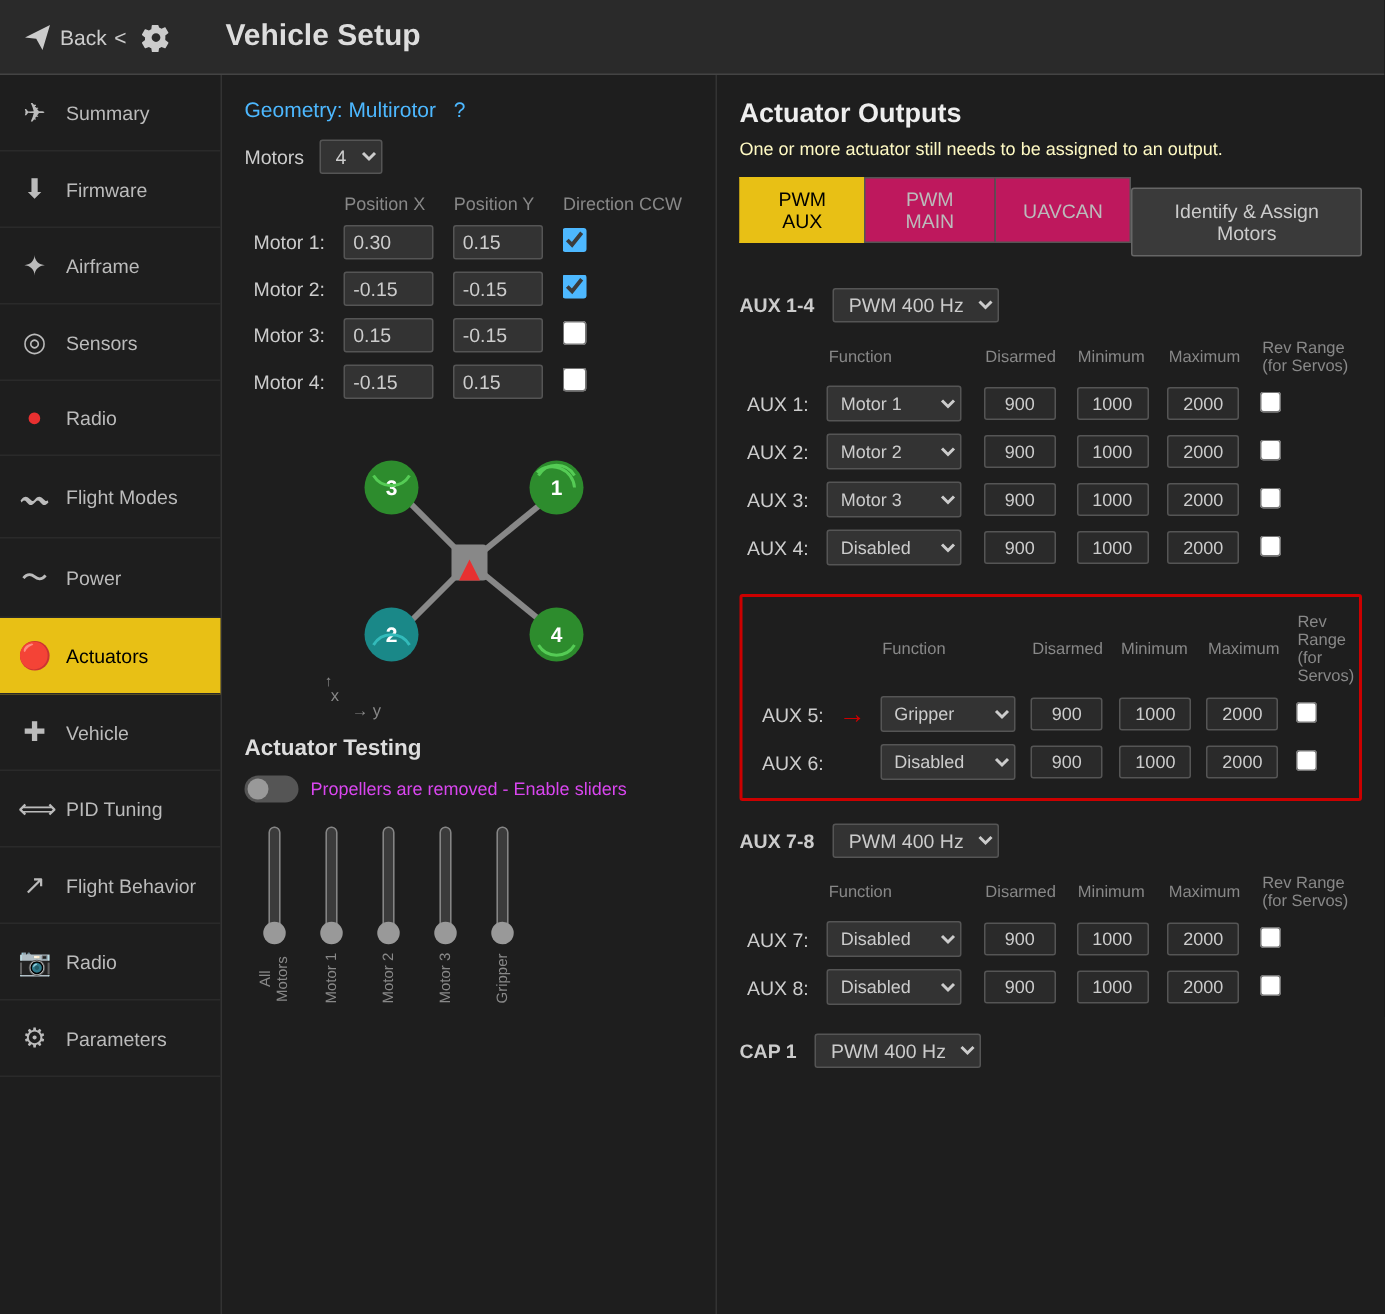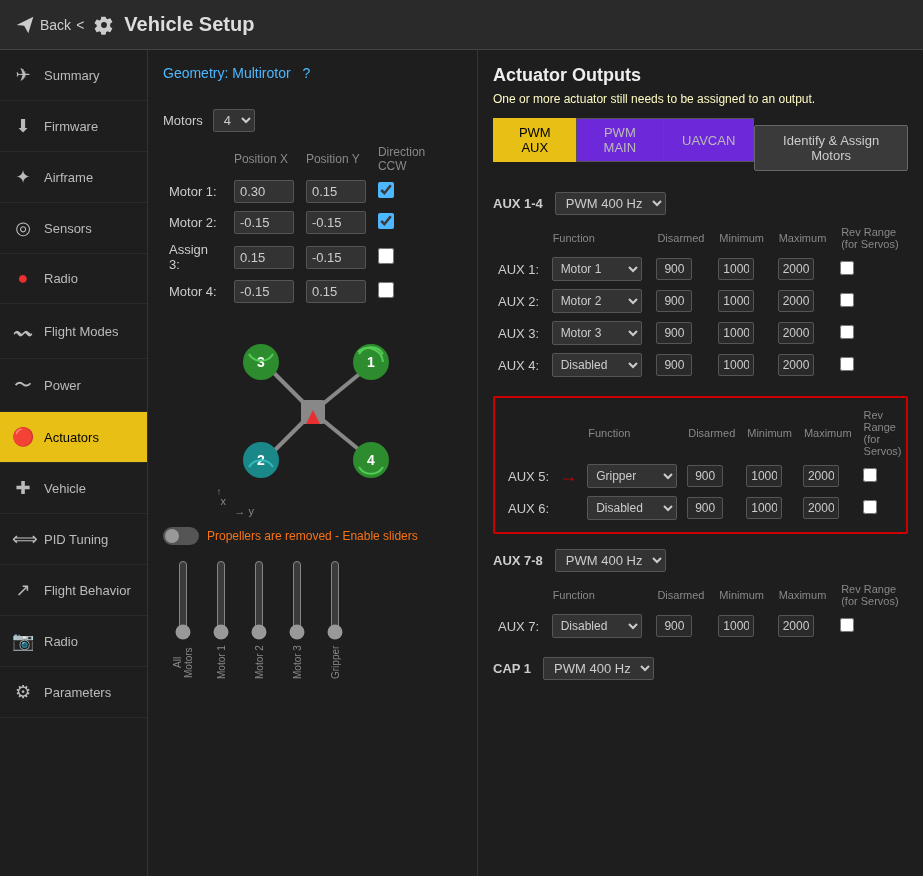--- a/index.html
+++ b/index.html
@@ -32,20 +32,21 @@
       align-items: center;
       gap: 5px;
     }
     .header-title {
       font-size: 20px;
       color: #ddd;
       font-weight: bold;
       display: flex;
       align-items: center;
       gap: 8px;
+      margin-left: 26px;
     }
 
     
     .main-layout {
       display: flex;
       flex: 1;
       overflow: hidden;
     }
 
     
@@ -109,21 +110,21 @@
     }
     h3 {
       font-size: 15px;
       color: #ddd;
       margin-bottom: 10px;
     }
 
     .geometry-label {
       font-size: 14px;
       color: #ccc;
-      margin-bottom: 28px;
+      margin-bottom: 12px;
     }
     .geometry-label span {
       color: #4db8ff;
     }
 
     
     .motors-header {
       display: flex;
       align-items: center;
       gap: 10px;
@@ -203,21 +204,21 @@
       position: absolute;
       width: 14px;
       height: 14px;
       background: #999;
       border-radius: 50%;
       top: 2px;
       left: 2px;
       transition: left 0.2s;
     }
     .warning-text {
-      color: #f97316;
+      color: #d946ef;
       font-size: 12px;
     }
 
     
     .sliders-area {
       display: flex;
       gap: 18px;
       align-items: flex-end;
       height: 120px;
       padding-left: 10px;
@@ -259,21 +260,21 @@
       margin-bottom: 12px;
     }
 
     
     .tab-row {
       display: flex;
       gap: 0;
       margin-bottom: 15px;
     }
     .tab-btn {
-      background: #6d28d9;
+      background: #be185d;
       border: 1px solid #555;
       color: #bbb;
       padding: 6px 18px;
       cursor: pointer;
       font-size: 13px;
     }
     .tab-btn.active {
       background: #e8c015;
       color: #000;
       border-color: #e8c015;
@@ -343,21 +344,21 @@
       padding: 3px 4px;
       font-size: 12px;
       border-radius: 2px;
       width: 90px;
       cursor: pointer;
     }
     .num-input {
       background: #2a2a2a;
       border: 1px solid #555;
       color: #ccc;
-      width: 36px;
+      width: 48px;
       padding: 3px 4px;
       font-size: 12px;
       text-align: center;
       border-radius: 2px;
     }
     .aux-checkbox {
       width: 14px;
       height: 14px;
       accent-color: #4db8ff;
     }
@@ -486,21 +487,21 @@
             <td><input class="motor-input" value="0.15" style=""></td>
             <td class="checkbox-cell"><input type="checkbox" checked="" style=""></td>
           </tr>
           <tr>
             <td>Motor 2:</td>
             <td><input class="motor-input" value="-0.15" style=""></td>
             <td><input class="motor-input" value="-0.15" style=""></td>
             <td class="checkbox-cell"><input type="checkbox" checked="" style=""></td>
           </tr>
           <tr>
-            <td>Assign 3:</td>
+            <td>Motor 3:</td>
             <td><input class="motor-input" value="0.15" style=""></td>
             <td><input class="motor-input" value="-0.15" style=""></td>
             <td class="checkbox-cell"><input type="checkbox" style=""></td>
           </tr>
           <tr>
             <td>Motor 4:</td>
             <td><input class="motor-input" value="-0.15" style=""></td>
             <td><input class="motor-input" value="0.15" style=""></td>
             <td class="checkbox-cell"><input type="checkbox" style=""></td>
           </tr>
@@ -538,20 +539,21 @@
           <path d="M 146 32 A 14 14 0 0 1 170 32" fill="none" stroke="#55cc55" stroke-width="2"></path>
           <path d="M 146 145 A 14 14 0 0 0 170 145" fill="none" stroke="#55cc55" stroke-width="2"></path>
         </svg>
         
         <div style="position:absolute; bottom:10px; left:8px; color:#888; font-size:11px;">x</div>
         <div style="position:absolute; bottom:0px; left:22px; color:#888; font-size:11px;">→ y</div>
         <div style="position:absolute; bottom:20px; left:4px; color:#888; font-size:10px;">↑</div>
       </div>
 
       <div class="testing-section">
+        <h3 class="testing-header">Actuator Testing</h3>
         <div class="propeller-warning">
           <div class="toggle-switch"></div>
           <span class="warning-text">Propellers are removed - Enable sliders</span>
         </div>
         <div class="sliders-area">
           <div class="slider-container">
             <input type="range" orient="vertical" class="vertical-slider" min="0" max="100" value="0" style="writing-mode: vertical-lr; direction: rtl; width: 20px; height: 80px;">
             <span class="slider-label">All Motors</span>
           </div>
           <div class="slider-container">
@@ -700,20 +702,28 @@
           </thead>
           <tbody>
             <tr>
               <td class="aux-label">AUX 7:</td>
               <td><select class="function-select"><option>Disabled</option></select></td>
               <td><input class="num-input" value="900" style=""></td>
               <td><input class="num-input" value="1000" style=""></td>
               <td><input class="num-input" value="2000" style=""></td>
               <td><input type="checkbox" class="aux-checkbox" style=""></td>
             </tr>
+            <tr>
+              <td class="aux-label">AUX 8:</td>
+              <td><select class="function-select"><option>Disabled</option></select></td>
+              <td><input class="num-input" value="900" style=""></td>
+              <td><input class="num-input" value="1000" style=""></td>
+              <td><input class="num-input" value="2000" style=""></td>
+              <td><input type="checkbox" class="aux-checkbox" style=""></td>
+            </tr>
           </tbody>
         </table>
       </div>
 
       <div class="aux-section">
         <div class="aux-section-header">
           <span class="aux-section-title">CAP 1</span>
           <select class="select-box">
             <option>PWM 400 Hz</option>
           </select>

